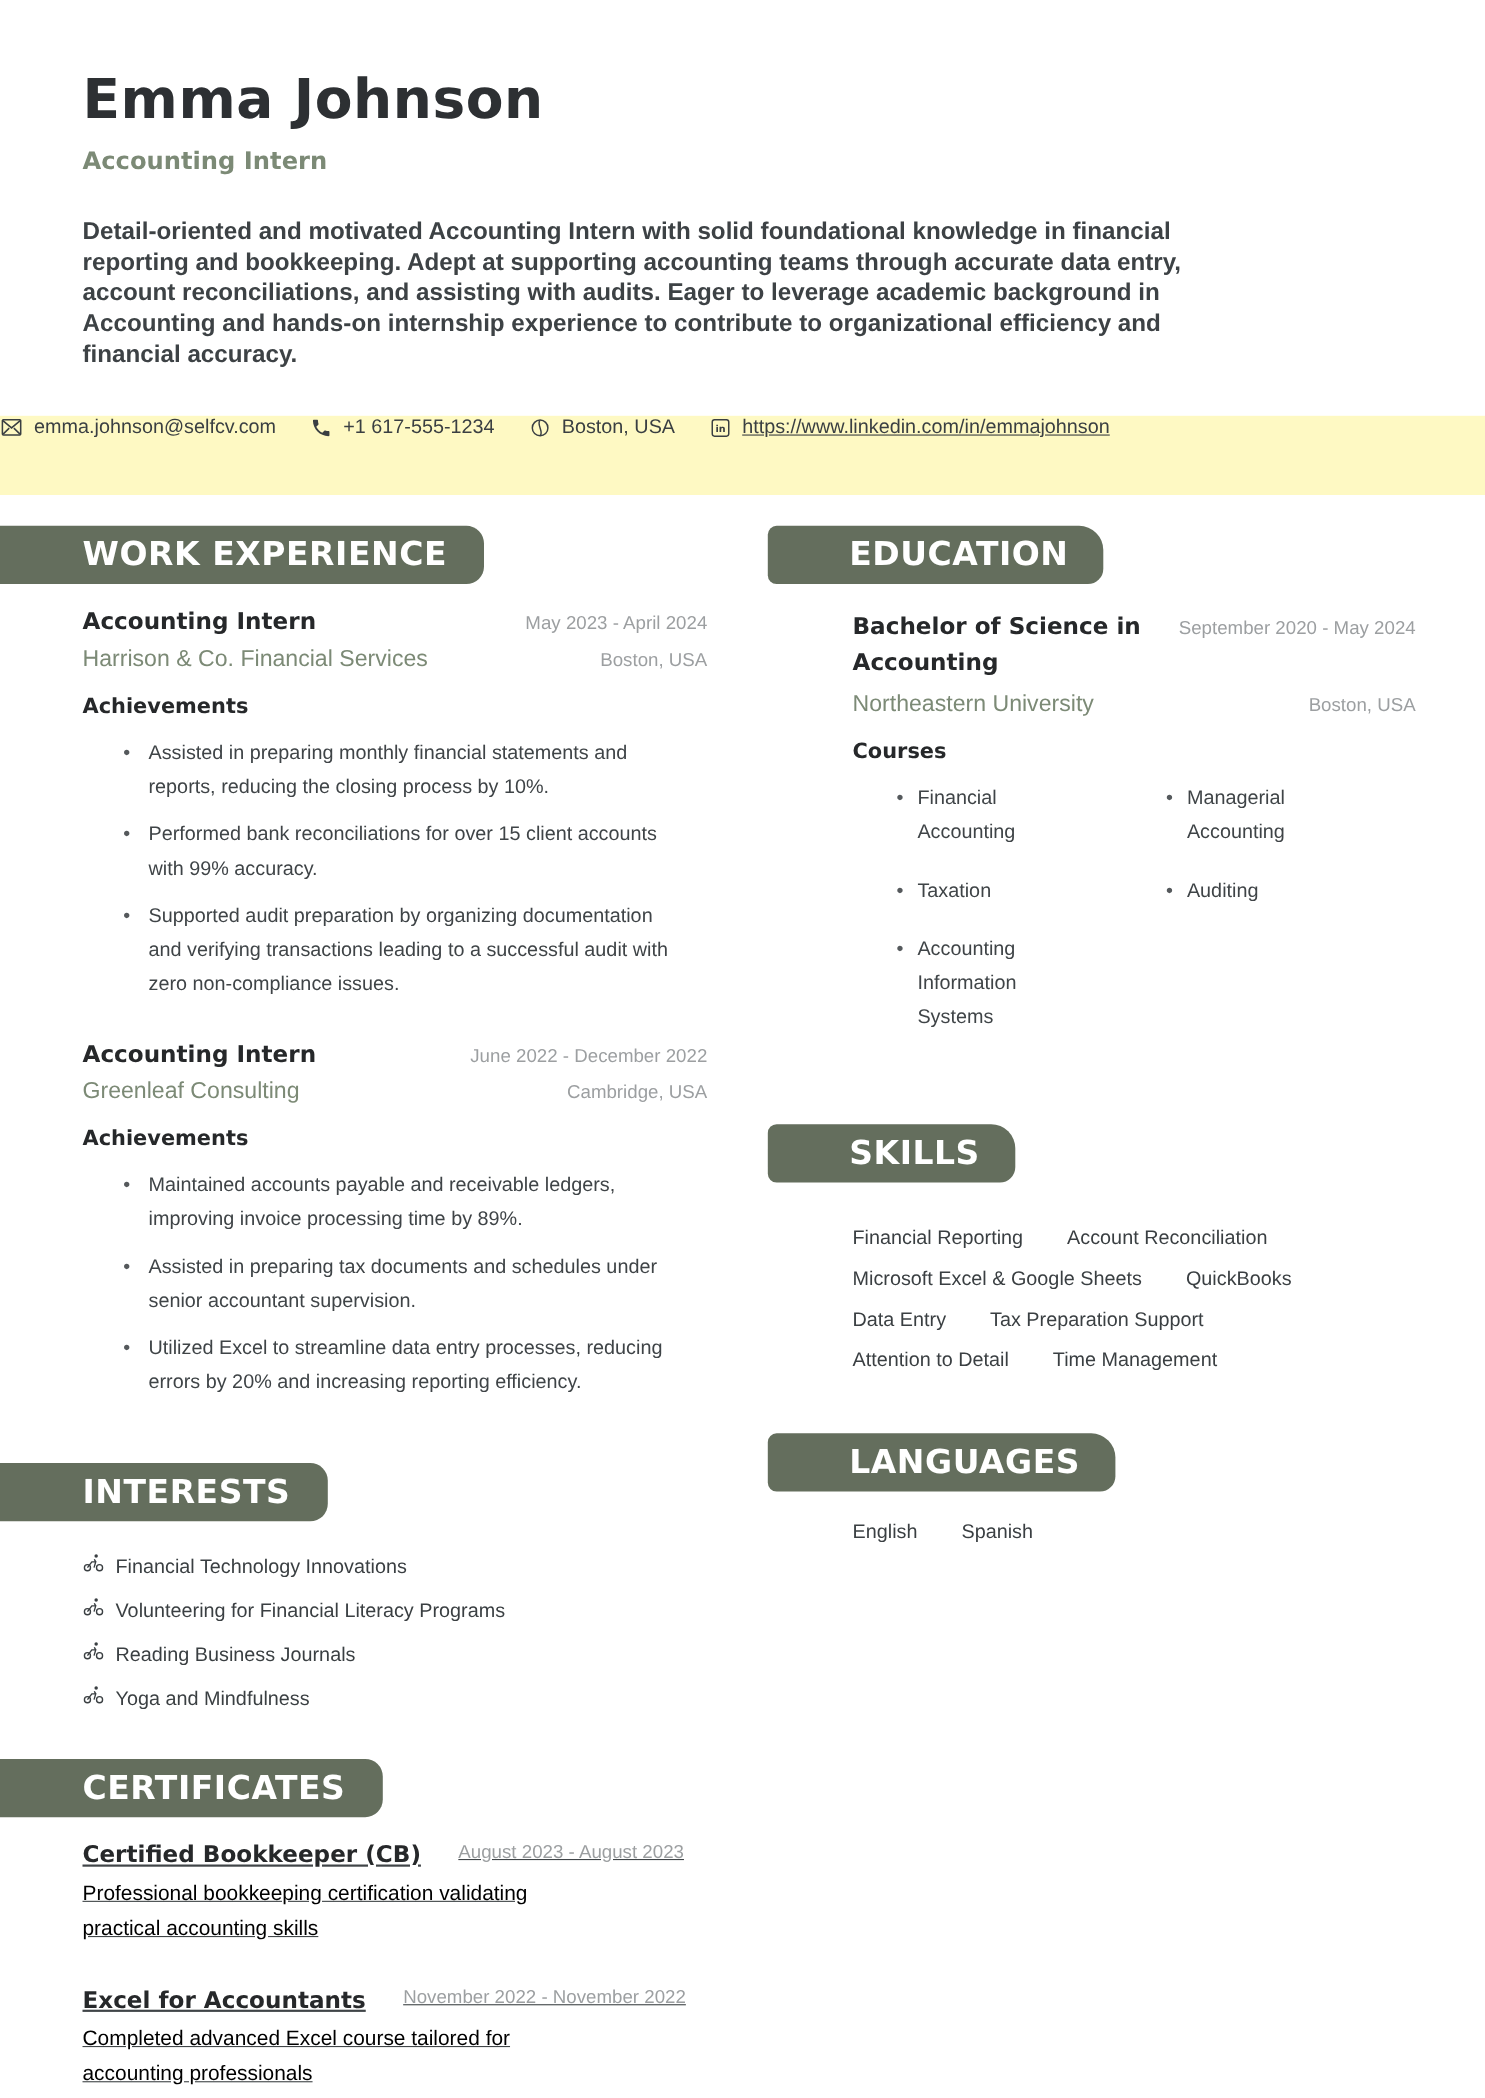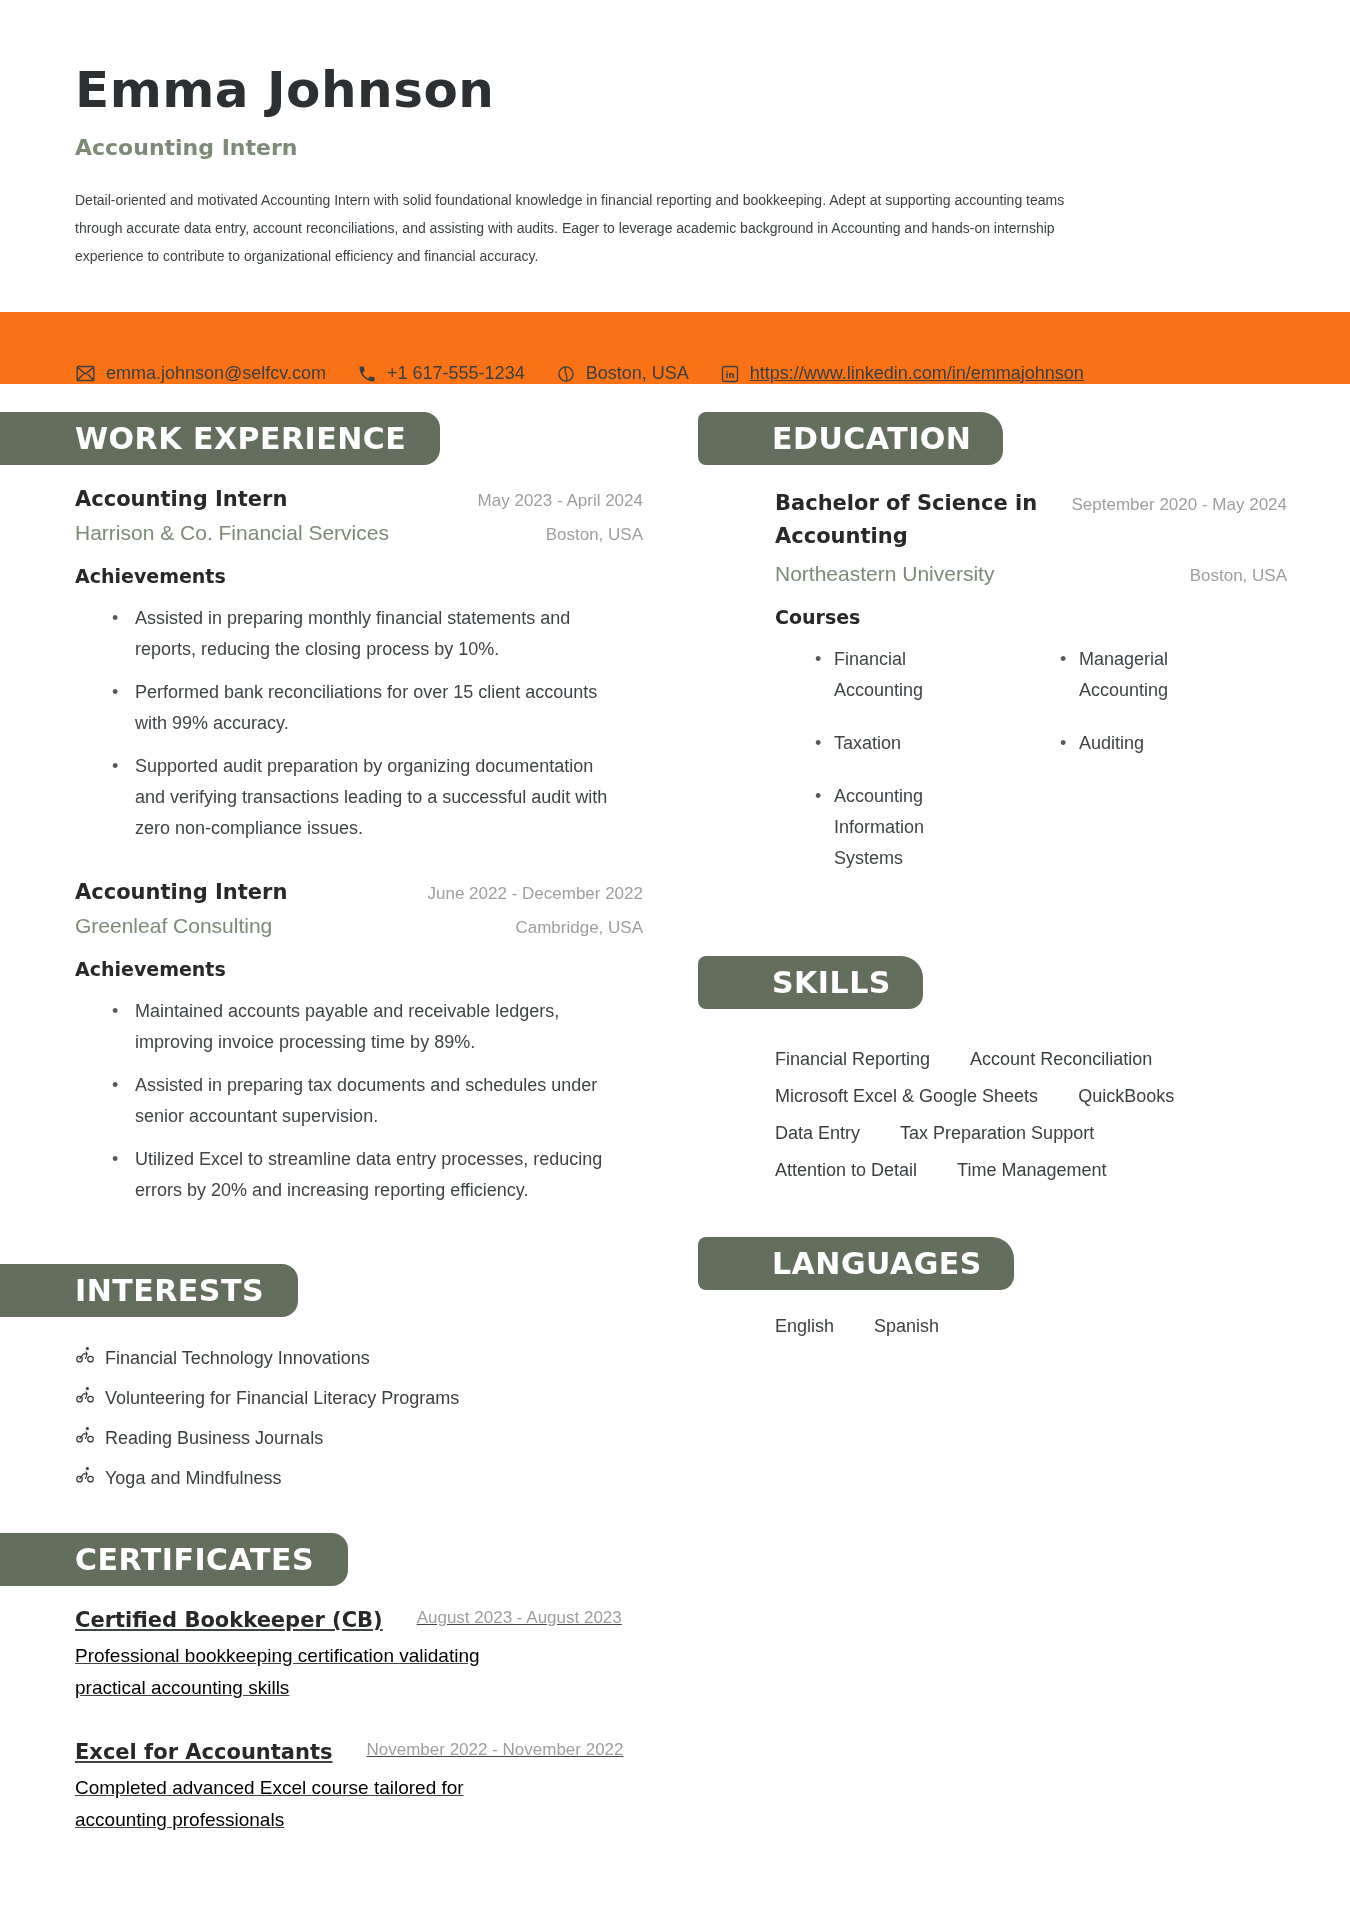--- a/index.html
+++ b/index.html
@@ -4,24 +4,24 @@
 <style>
   * { margin:0; padding:0; box-sizing:border-box; }
   html,body { background:#ffffff; }
   body { font-family:"Liberation Sans", sans-serif; color:#404548; }
   .page { position:relative; width:1350px; height:1907px; background:#fff; overflow:hidden; }
 
   
   .header { padding:62px 110px 0 75px; }
   .name { font-family:"DejaVu Sans", sans-serif; font-size:50px; font-weight:800; line-height:1.14; color:#2d3033; letter-spacing:.5px; }
   .person-title { margin-top:16px; font-family:"DejaVu Sans", sans-serif; font-size:22px; font-weight:700; color:#7c8a76; }
-  .summary { margin-top:26px; max-width:1010px; font-size:14px; line-height:28px; color:#3d4245; }
-
-  
-  .contact-bar { margin-top:42px; width:100%; height:72px; background:#f97316; display:flex; align-items:flex-end; gap:31px; padding-left:75px; }
+  .summary { margin-top:36px; max-width:1010px; font-size:22px; line-height:28px; color:#3d4245;font-weight:bold; }
+
+  
+  .contact-bar { margin-top:42px; width:100%; height:72px; background:#fef9c3; display:flex; align-items:flex-start; gap:31px; }
   .contact-item { display:flex; align-items:center; gap:10px; font-size:18px; color:#3a3f42; }
   .contact-item svg { display:block; }
   .link { color:#3a3f42; text-decoration:underline; }
 
   
   .columns { display:flex; margin-top:28px; }
   .col-left { width:643px; flex:none; }
   .col-right { width:589px; flex:none; margin-left:55px; }
 
   

